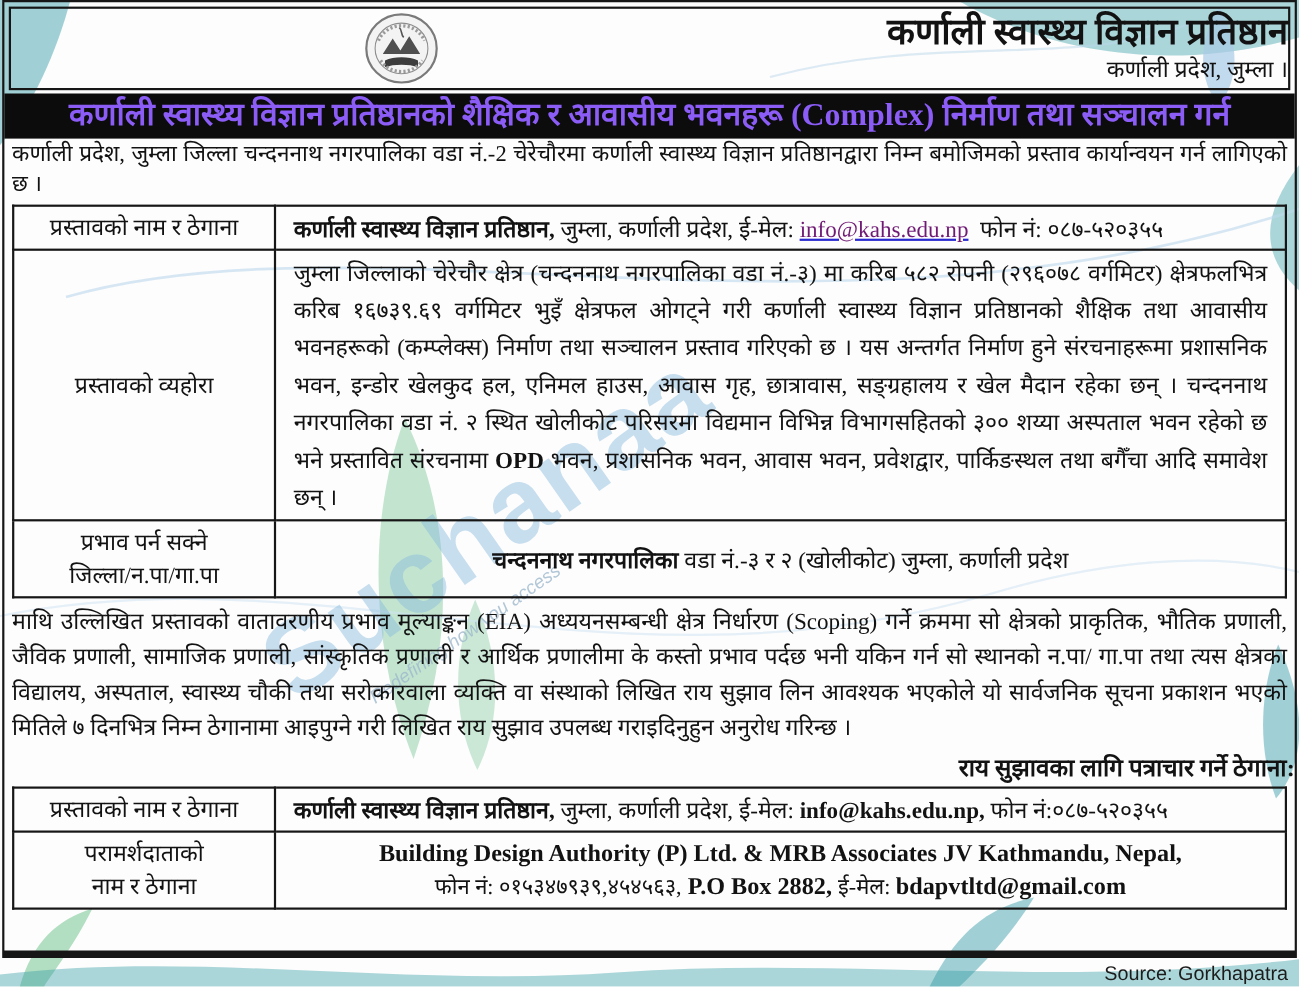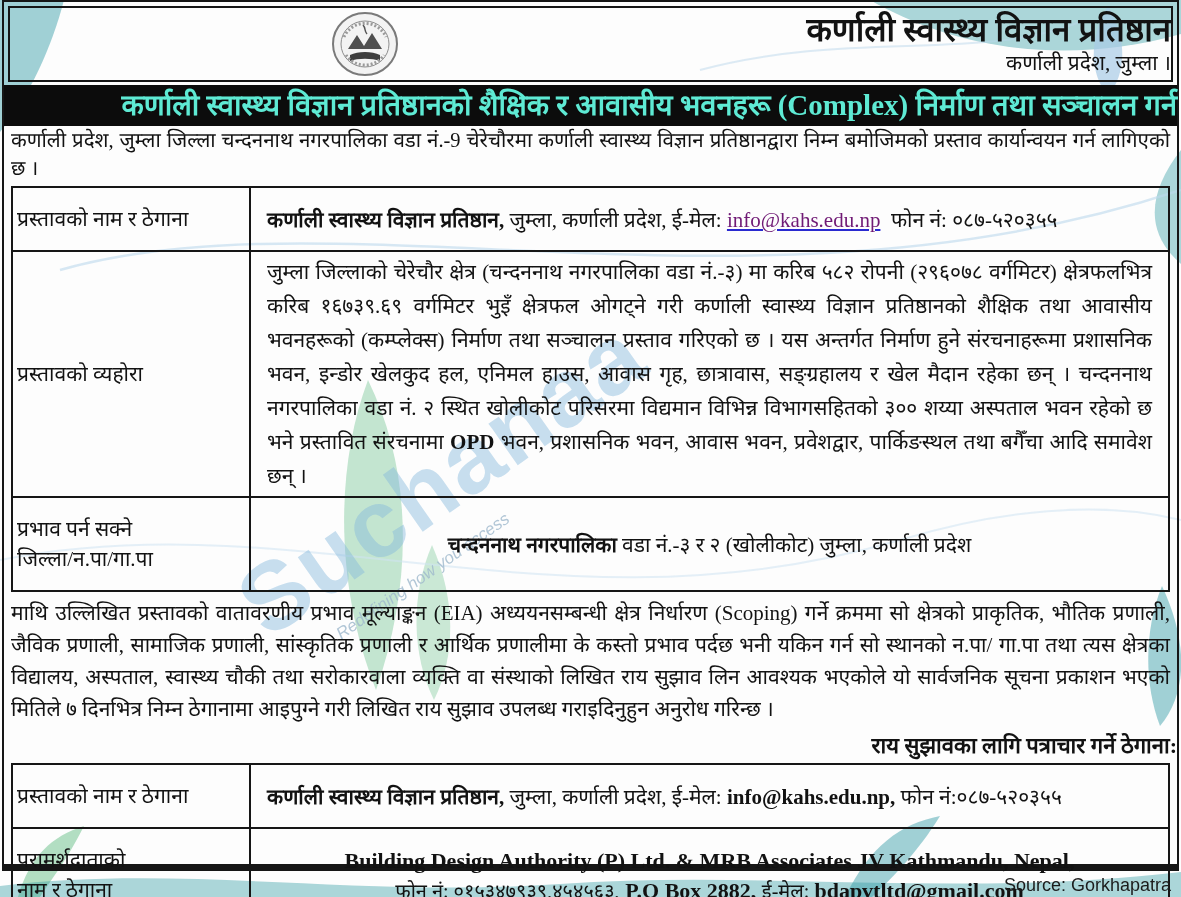--- a/index.html
+++ b/index.html
@@ -6,27 +6,27 @@
   .page{position:relative;width:1181px;height:897px;background:#fdfdfd;overflow:hidden;
         font-family:"Liberation Serif","DejaVu Serif",serif;color:#121212;}
   .deco{position:absolute;top:0;left:0;z-index:0;pointer-events:none;}
   .doc{position:absolute;top:0;left:2px;right:2px;height:862px;border:2px solid #161616;
        border-bottom:7px solid #161616;z-index:1;background:transparent;}
   .masthead{position:relative;margin:4px 4px 0;border:2px solid #161616;height:72px;}
   .logo{position:absolute;left:320px;top:3px;}
   .mast-text{text-align:right;padding-top:2px;}
   .org-name{font-size:33px;font-weight:bold;line-height:40px;}
   .org-sub{font-size:21px;line-height:27px;}
-  .banner{margin-top:3px;background:#0c0c0c;color:#5eead4;text-align:right;font-weight:bold;
+  .banner{margin-top:3px;background:#0c0c0c;color:#8b5cf6;text-align:center;font-weight:bold;
           font-size:29px;line-height:39px;padding:1px 0;}
   .pub-date{text-align:center;font-size:20px;margin:4px 0 2px;}
   .intro{margin:0 7px;font-size:20.5px;line-height:28px;text-align:justify;}
   table.grid{border-collapse:collapse;width:calc(100% - 14px);margin:4px 7px;}
   .grid td{border:2px solid #161616;font-size:21px;vertical-align:middle;}
-  td.lbl{width:228px;text-align:left;line-height:30px;padding:16px 4px;}
+  td.lbl{width:228px;text-align:center;line-height:30px;padding:4px 4px;}
   td.val{padding:3px 16px;}
   .b{font-weight:bold;}
   .email-link{color:#701a75;text-decoration:underline;text-decoration-color:#2a2ad0;cursor:pointer;}
   .detail{margin:0;line-height:34px;text-align:justify;}
   .center{text-align:center;}
   .bodytext{margin:5px 7px 0;font-size:21px;line-height:32px;text-align:justify;}
   .addr-head{text-align:right;font-weight:bold;font-size:22px;margin:4px 0 2px;}
   .latin-b{font-weight:bold;font-size:22px;}
   .row2-l1{font-size:22px;font-weight:bold;line-height:31px;}
   .row2-l2{font-size:20px;line-height:30px;}
@@ -76,21 +76,21 @@
         <div class="org-name">कर्णाली स्वास्थ्य विज्ञान प्रतिष्ठान</div>
         <div class="org-sub">कर्णाली प्रदेश, जुम्ला ।</div>
       </div>
     </div>
 
     <div class="banner">
       <div>कर्णाली स्वास्थ्य विज्ञान प्रतिष्ठानको शैक्षिक र आवासीय भवनहरू (Complex) निर्माण तथा सञ्चालन गर्न</div>
     </div>
 
 
-    <p class="intro">कर्णाली प्रदेश, जुम्ला जिल्ला चन्दननाथ नगरपालिका वडा नं.-9 चेरेचौरमा कर्णाली स्वास्थ्य विज्ञान प्रतिष्ठानद्वारा निम्न बमोजिमको प्रस्ताव कार्यान्वयन गर्न लागिएको छ ।</p>
+    <p class="intro">कर्णाली प्रदेश, जुम्ला जिल्ला चन्दननाथ नगरपालिका वडा नं.-2 चेरेचौरमा कर्णाली स्वास्थ्य विज्ञान प्रतिष्ठानद्वारा निम्न बमोजिमको प्रस्ताव कार्यान्वयन गर्न लागिएको छ ।</p>
 
     <table class="grid">
       <tbody>
           <tr>
         <td class="lbl">प्रस्तावको नाम र ठेगाना</td>
         <td class="val"><span class="b">कर्णाली स्वास्थ्य विज्ञान प्रतिष्ठान,</span><span> जुम्ला, कर्णाली प्रदेश, ई-मेल: </span><a class="email-link">info@kahs.edu.np</a><span>&nbsp;&nbsp;फोन नं: ०८७-५२०३५५</span></td>
       </tr>
       <tr>
         <td class="lbl">प्रस्तावको व्यहोरा</td>
         <td class="val">

